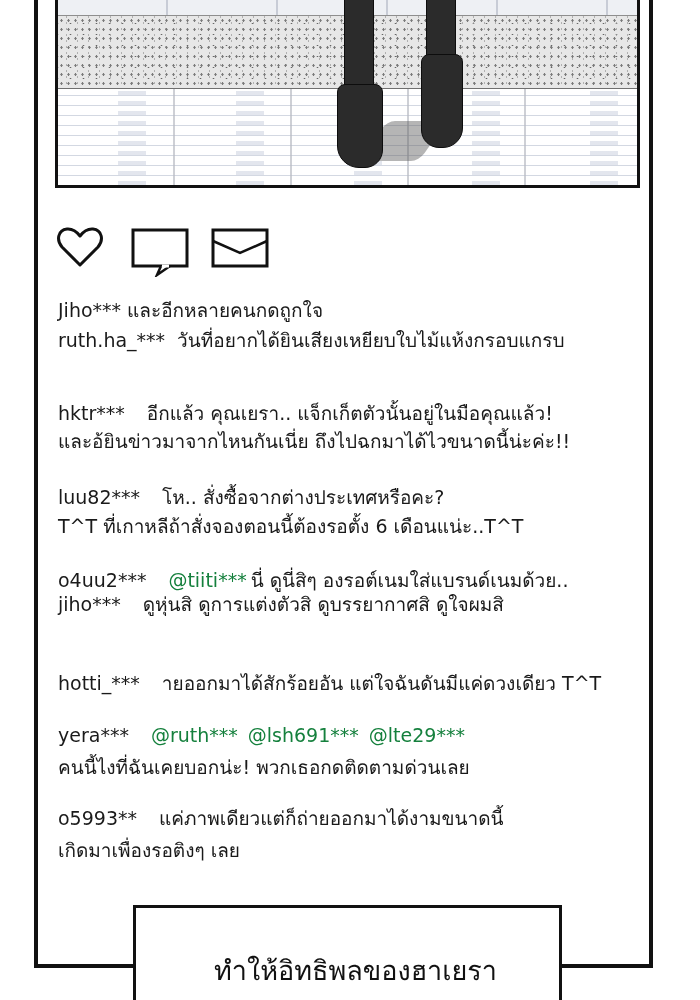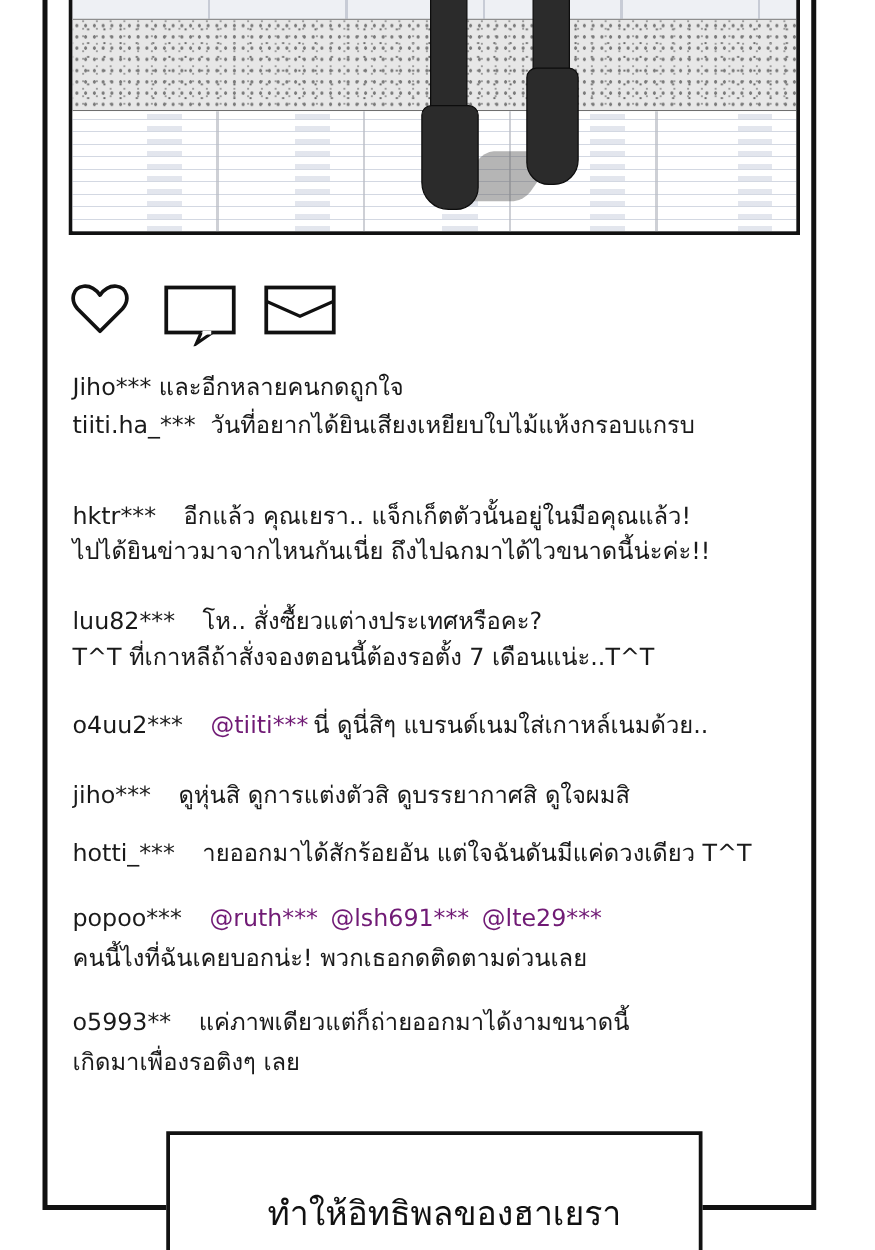--- a/index.html
+++ b/index.html
@@ -98,21 +98,21 @@
     .text-line {
       position: absolute;
       left: 58px;
       font-size: 19px;
       line-height: 24px;
       white-space: nowrap;
       color: #1a1a1a;
     }
     .user { margin-right: 12px; }
     .user.gap { margin-right: 22px; }
-    .mention { color: #701a75; margin-right: 4px; }
+    .mention { color: #15803d; margin-right: 4px; }
 
     .caption-box {
       position: absolute;
       left: 133px;
       top: 905px;
       width: 429px;
       height: 120px;
       border: 3px solid #111;
       box-sizing: border-box;
       background: #fff;
@@ -163,47 +163,47 @@
     <svg width="58" height="44" viewBox="0 0 58 44">
       <rect x="2" y="5" width="54" height="36" fill="none" stroke="#111" stroke-width="3"></rect>
       <polyline points="2,16 29,28 56,16" fill="none" stroke="#111" stroke-width="2.5"></polyline>
     </svg>
   </span>
 </div>
 
 <div class="text-line" style="top:298px">Jiho*** และอีกหลายคนกดถูกใจ</div>
 
 <div class="text-line" style="top:328px">
-  <span class="user">tiiti.ha_***</span><span>วันที่อยากได้ยินเสียงเหยียบใบไม้แห้งกรอบแกรบ</span>
+  <span class="user">ruth.ha_***</span><span>วันที่อยากได้ยินเสียงเหยียบใบไม้แห้งกรอบแกรบ</span>
 </div>
 
 <div class="text-line" style="top:401px">
   <span class="user gap">hktr***</span><span>อีกแล้ว คุณเยรา.. แจ็กเก็ตตัวนั้นอยู่ในมือคุณแล้ว!</span>
 </div>
-<div class="text-line" style="top:429px">ไปได้ยินข่าวมาจากไหนกันเนี่ย ถึงไปฉกมาได้ไวขนาดนี้น่ะค่ะ!!</div>
+<div class="text-line" style="top:429px">และอ้ยินข่าวมาจากไหนกันเนี่ย ถึงไปฉกมาได้ไวขนาดนี้น่ะค่ะ!!</div>
 
 <div class="text-line" style="top:485px">
-  <span class="user gap">luu82***</span><span>โห.. สั่งซื้ยวแต่างประเทศหรือคะ?</span>
-</div>
-<div class="text-line" style="top:514px">T^T ที่เกาหลีถ้าสั่งจองตอนนี้ต้องรอตั้ง 7 เดือนแน่ะ..T^T</div>
+  <span class="user gap">luu82***</span><span>โห.. สั่งซื้อจากต่างประเทศหรือคะ?</span>
+</div>
+<div class="text-line" style="top:514px">T^T ที่เกาหลีถ้าสั่งจองตอนนี้ต้องรอตั้ง 6 เดือนแน่ะ..T^T</div>
 
 <div class="text-line" style="top:568px">
-  <span class="user gap">o4uu2***</span><span class="mention">@tiiti***</span><span>นี่ ดูนี่สิๆ แบรนด์เนมใส่เกาหล์เนมด้วย..</span>
-</div>
-
-<div class="text-line" style="top:624px">
+  <span class="user gap">o4uu2***</span><span class="mention">@tiiti***</span><span>นี่ ดูนี่สิๆ องรอต์เนมใส่แบรนด์เนมด้วย..</span>
+</div>
+
+<div class="text-line" style="top:592px">
   <span class="user gap">jiho***</span><span>ดูหุ่นสิ ดูการแต่งตัวสิ ดูบรรยากาศสิ ดูใจผมสิ</span>
 </div>
 
 <div class="text-line" style="top:671px">
   <span class="user gap">hotti_***</span><span>ายออกมาได้สักร้อยอัน แต่ใจฉันดันมีแค่ดวงเดียว T^T</span>
 </div>
 
 <div class="text-line" style="top:723px">
-  <span class="user gap">popoo***</span><span class="mention">@ruth***</span> <span class="mention">@lsh691***</span> <span class="mention">@lte29***</span>
+  <span class="user gap">yera***</span><span class="mention">@ruth***</span> <span class="mention">@lsh691***</span> <span class="mention">@lte29***</span>
 </div>
 <div class="text-line" style="top:755px">คนนี้ไงที่ฉันเคยบอกน่ะ! พวกเธอกดติดตามด่วนเลย</div>
 
 <div class="text-line" style="top:806px">
   <span class="user gap">o5993**</span><span>แค่ภาพเดียวแต่ก็ถ่ายออกมาได้งามขนาดนี้</span>
 </div>
 <div class="text-line" style="top:838px">เกิดมาเพื่องรอติงๆ เลย</div>
 
 <div class="caption-box">
   <span class="caption-text">ทำให้อิทธิพลของฮาเยรา</span>

